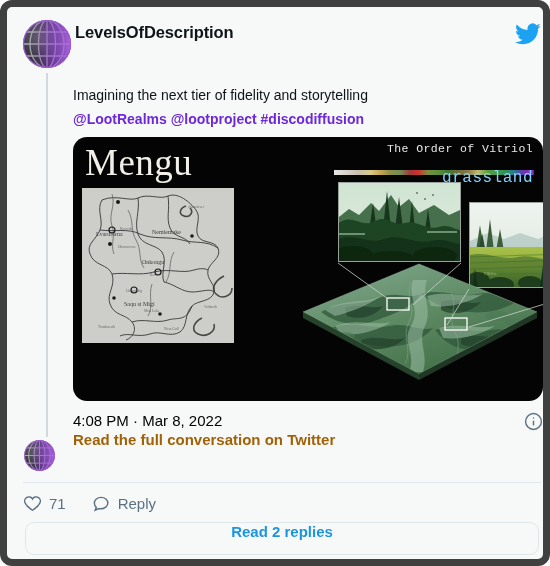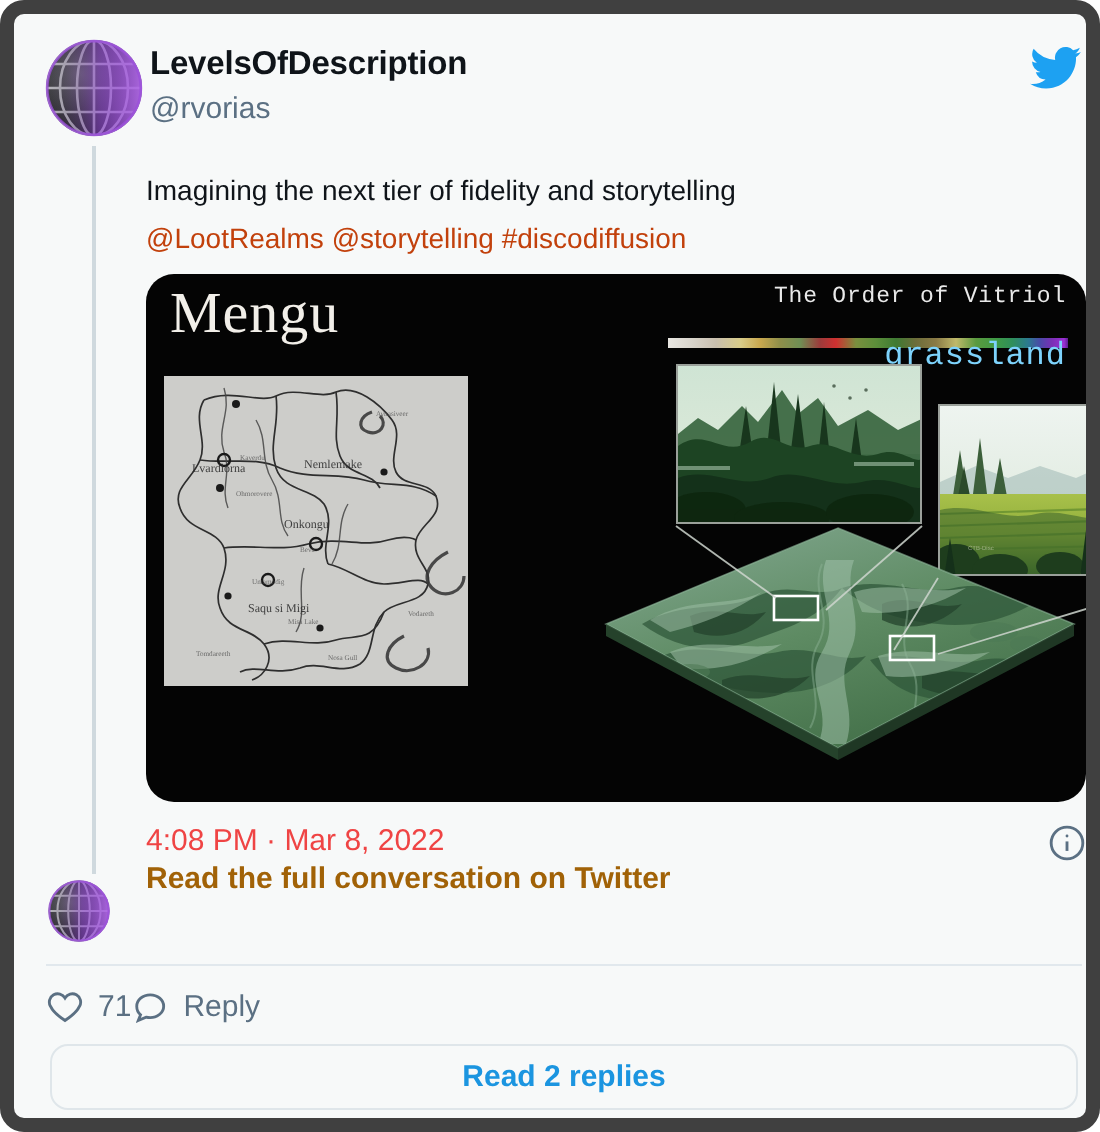--- a/index.html
+++ b/index.html
@@ -71,40 +71,41 @@
   .tweet-text {
     position: absolute;
     left: 66px; top: 76px;
     width: 470px;
     font-size: 14px;
     line-height: 24px;
     color: #0f1419;
   }
   .tweet-text .ln2 { display: block; }
   .tweet-link {
-    color: #c2410c;
+    color: #6d28d9;
     text-decoration: none;
+    font-weight: bold;
   }
 
   
   .media {
     position: absolute;
     left: 66px; top: 130px;
     width: 470px; height: 264px;
     border-radius: 14px;
     overflow: hidden;
     background: #040404;
   }
   .media-inner { position: absolute; inset: 0; }
 
   .mengu-title {
     position: absolute;
     left: 12px; top: 4px;
     font-family: "Liberation Serif", serif;
-    font-size: 29px;
+    font-size: 37px;
     color: #f2efe9;
     letter-spacing: 0.5px;
   }
 
   .oldmap {
     position: absolute;
     left: 9px; top: 51px;
     width: 152px; height: 155px;
     background: #c9c9c7;
     overflow: hidden;
@@ -179,21 +180,21 @@
 
   
   .meta-row {
     position: absolute;
     left: 66px; top: 405px;
     width: 470px;
     height: 22px;
   }
   .timestamp {
     font-size: 15px;
-    color: #ef4444;
+    color: #000000;
   }
   .info-icon {
     position: absolute;
     right: 0px; top: 0px;
     width: 19px; height: 19px;
   }
 
   .conv-link {
     position: absolute;
     left: 66px; top: 424px;
@@ -220,41 +221,41 @@
   }
   .divider.top { top: 475px; }
 
   
   .actions {
     position: absolute;
     left: 16px; top: 483px;
     height: 26px;
     display: flex;
     align-items: center;
+    gap: 26px;
   }
   .action {
     display: flex;
     align-items: center;
     gap: 7px;
     color: #5b7083;
     font-size: 15px;
     text-decoration: none;
     cursor: pointer;
   }
   .action svg { display: block; }
 
   .replies-btn {
     position: absolute;
     left: 18px; top: 515px;
     width: 514px; height: 33px;
     border: 1px solid #dfe6ea;
     border-radius: 9px;
     background: #f7f9f9;
     display: flex;
-    align-items: center;
     justify-content: center;
     font-size: 15px;
     font-weight: bold;
     color: #1b95e0;
     cursor: pointer;
   }
 </style>
 </head>
 <body>
 
@@ -289,37 +290,36 @@
           <line x1="2" y1="26" x2="50" y2="26"></line>
           <line x1="2" y1="38" x2="50" y2="38"></line>
         </g>
         <circle cx="26" cy="26" r="24" fill="url(#gpur)"></circle>
         <circle cx="26" cy="26" r="23.4" fill="none" stroke="#9a50d8" stroke-width="1.4" opacity="0.8"></circle>
       </svg>
     </div>
 
     <div class="name-block">
       <div class="display-name">LevelsOfDescription</div>
-      <div class="handle">@rvorias</div>
     </div>
 
     <div class="bird-icon">
       <svg width="26" height="26" viewBox="0 0 24 24" fill="#1da1f2">
         <path d="M23.64 4.57c-.87.39-1.8.65-2.78.76 1-.6 1.77-1.55 2.13-2.68-.94.56-1.98.96-3.08 1.18a4.85 4.85 0 0 0-8.27 4.42A13.77 13.77 0 0 1 1.67 3.15a4.85 4.85 0 0 0 1.5 6.47 4.8 4.8 0 0 1-2.2-.6v.06a4.85 4.85 0 0 0 3.89 4.75 4.9 4.9 0 0 1-2.19.08 4.86 4.86 0 0 0 4.53 3.37A9.74 9.74 0 0 1 0 19.3a13.73 13.73 0 0 0 7.44 2.18c8.93 0 13.81-7.4 13.81-13.81l-.02-.63a9.84 9.84 0 0 0 2.41-2.5z"></path>
       </svg>
     </div>
   </div>
 
   <div class="thread-line"></div>
 
   <div class="tweet-text">
     <span>Imagining the next tier of fidelity and storytelling</span>
     <span class="ln2">
       <a class="tweet-link" href="#">@LootRealms</a>
-      <a class="tweet-link" href="#">@storytelling</a>
+      <a class="tweet-link" href="#">@lootproject</a>
       <a class="tweet-link" href="#">#discodiffusion</a>
     </span>
   </div>
 
   <div class="media">
     <div class="media-inner">
 
       <div class="mengu-title">Mengu</div>
 
       <div class="oldmap">

